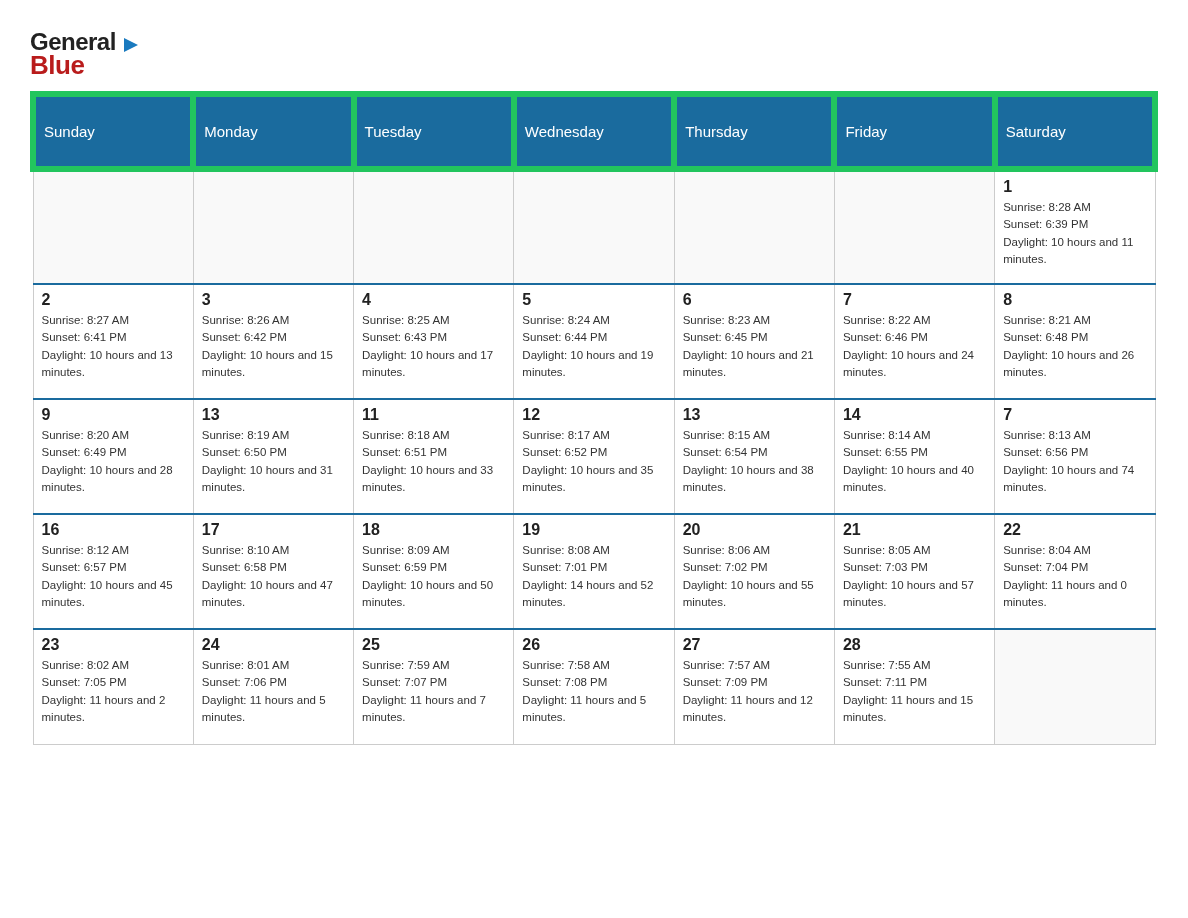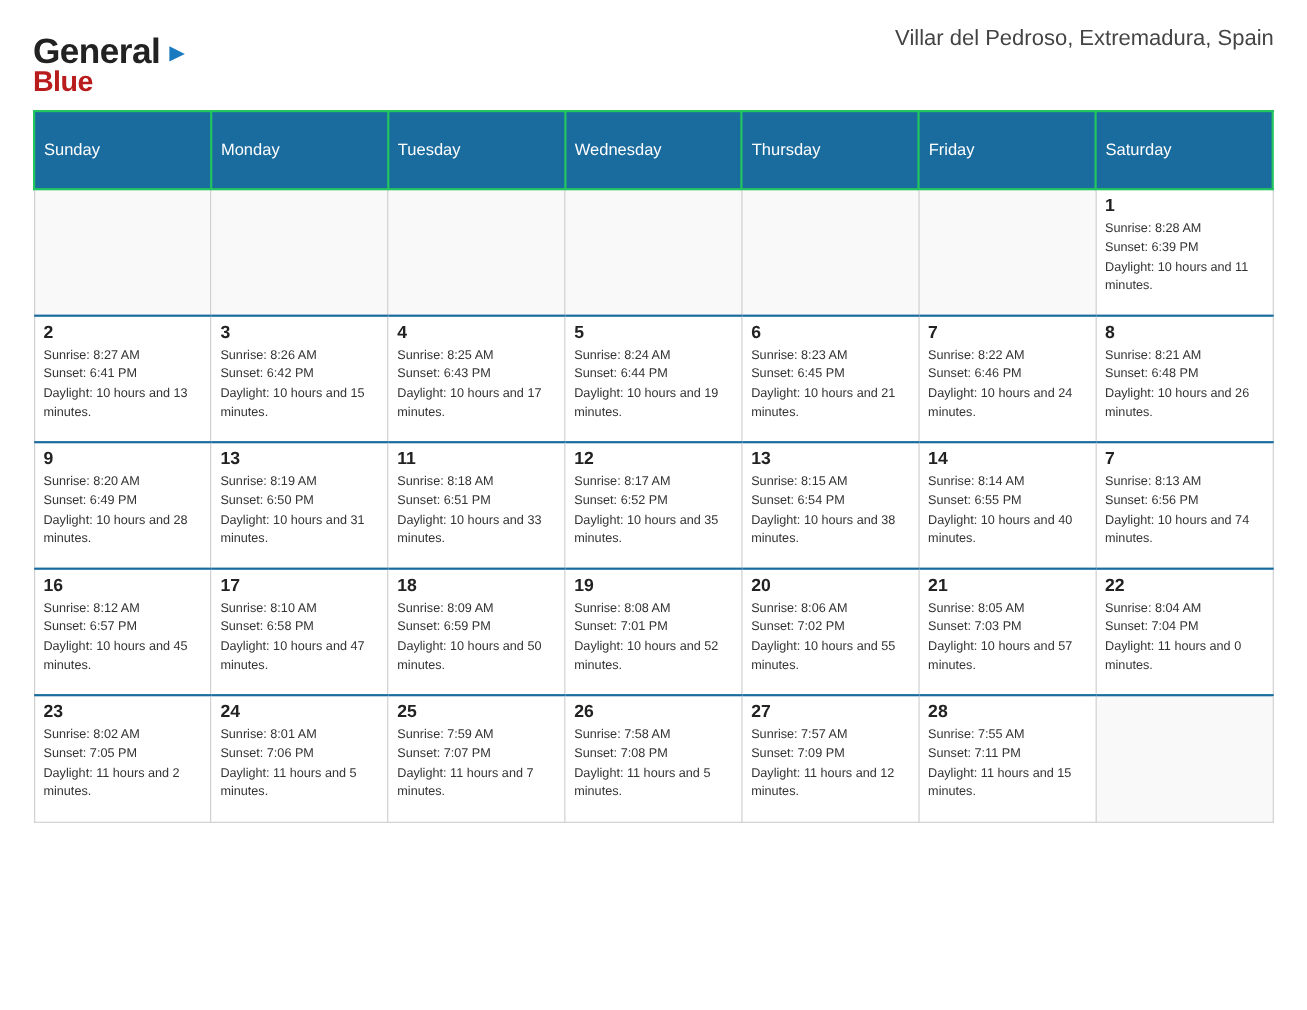--- a/index.html
+++ b/index.html
@@ -17,21 +17,21 @@
       align-items: flex-start;
       margin-bottom: 10px;
     }
     .logo {
       display: flex;
       flex-direction: column;
       align-items: flex-start;
       padding-top: 8px;
     }
     .logo-general {
-      font-size: 32px;
+      font-size: 24px;
       font-weight: bold;
       color: #222;
       letter-spacing: -0.5px;
     }
     .logo-blue {
       font-size: 26px;
       font-weight: bold;
       color: #b91c1c;
       letter-spacing: -0.5px;
       margin-top: -6px;
@@ -54,21 +54,21 @@
       width: 100%;
       border-collapse: collapse;
       margin-top: 10px;
     }
     .calendar th {
       background-color: #1a6b9e;
       color: #fff;
       padding: 26px 8px;
       font-size: 15px;
       font-weight: normal;
-      border: 2px solid #22c55e;
+      border: 6px solid #22c55e;
       text-align: left;
     }
     .calendar td {
       vertical-align: top;
       padding: 6px 8px;
       border: 1px solid #ccc;
       font-size: 12px;
       min-width: 120px;
       height: 115px;
     }
@@ -99,21 +99,20 @@
       <span class="logo-general">General</span>
       <span style="display:inline-block;margin-left:4px;margin-bottom:-10px;">
         <svg width="22" height="22" viewBox="0 0 22 22">
           <polygon points="4,4 18,11 4,18" fill="#1a7abf"></polygon>
         </svg>
       </span>
     </div>
     <span class="logo-blue">Blue</span>
   </div>
   <div class="title-area">
-    <div class="location-title">Villar del Pedroso, Extremadura, Spain</div>
   </div>
 </div>
 
 <table class="calendar">
   <thead>
     <tr>
       <th>Sunday</th>
       <th>Monday</th>
       <th>Tuesday</th>
       <th>Wednesday</th>
@@ -203,21 +202,21 @@
         <td>
           <div class="day-number">17</div>
           <div class="day-info"><span>Sunrise: 8:10 AM</span><br><span>Sunset: 6:58 PM</span><br><span>Daylight: 10 hours and 47 minutes.</span></div>
         </td>
         <td>
           <div class="day-number">18</div>
           <div class="day-info"><span>Sunrise: 8:09 AM</span><br><span>Sunset: 6:59 PM</span><br><span>Daylight: 10 hours and 50 minutes.</span></div>
         </td>
         <td>
           <div class="day-number">19</div>
-          <div class="day-info"><span>Sunrise: 8:08 AM</span><br><span>Sunset: 7:01 PM</span><br><span>Daylight: 10 hours and 52 minutes.</span></div>
+          <div class="day-info"><span>Sunrise: 8:08 AM</span><br><span>Sunset: 7:01 PM</span><br><span>Daylight: 14 hours and 52 minutes.</span></div>
         </td>
         <td>
           <div class="day-number">20</div>
           <div class="day-info"><span>Sunrise: 8:06 AM</span><br><span>Sunset: 7:02 PM</span><br><span>Daylight: 10 hours and 55 minutes.</span></div>
         </td>
         <td>
           <div class="day-number">21</div>
           <div class="day-info"><span>Sunrise: 8:05 AM</span><br><span>Sunset: 7:03 PM</span><br><span>Daylight: 10 hours and 57 minutes.</span></div>
         </td>
         <td>

